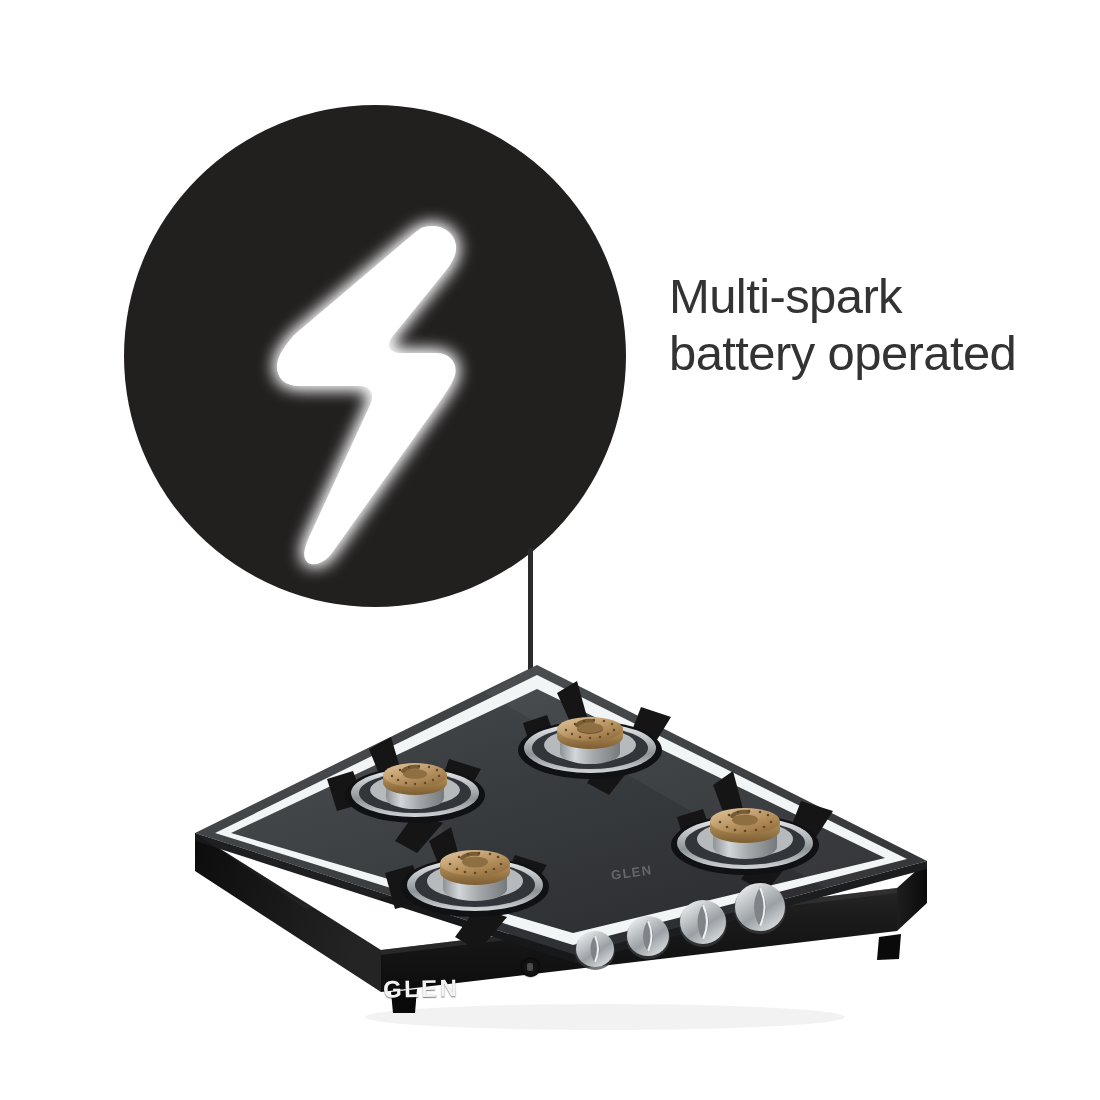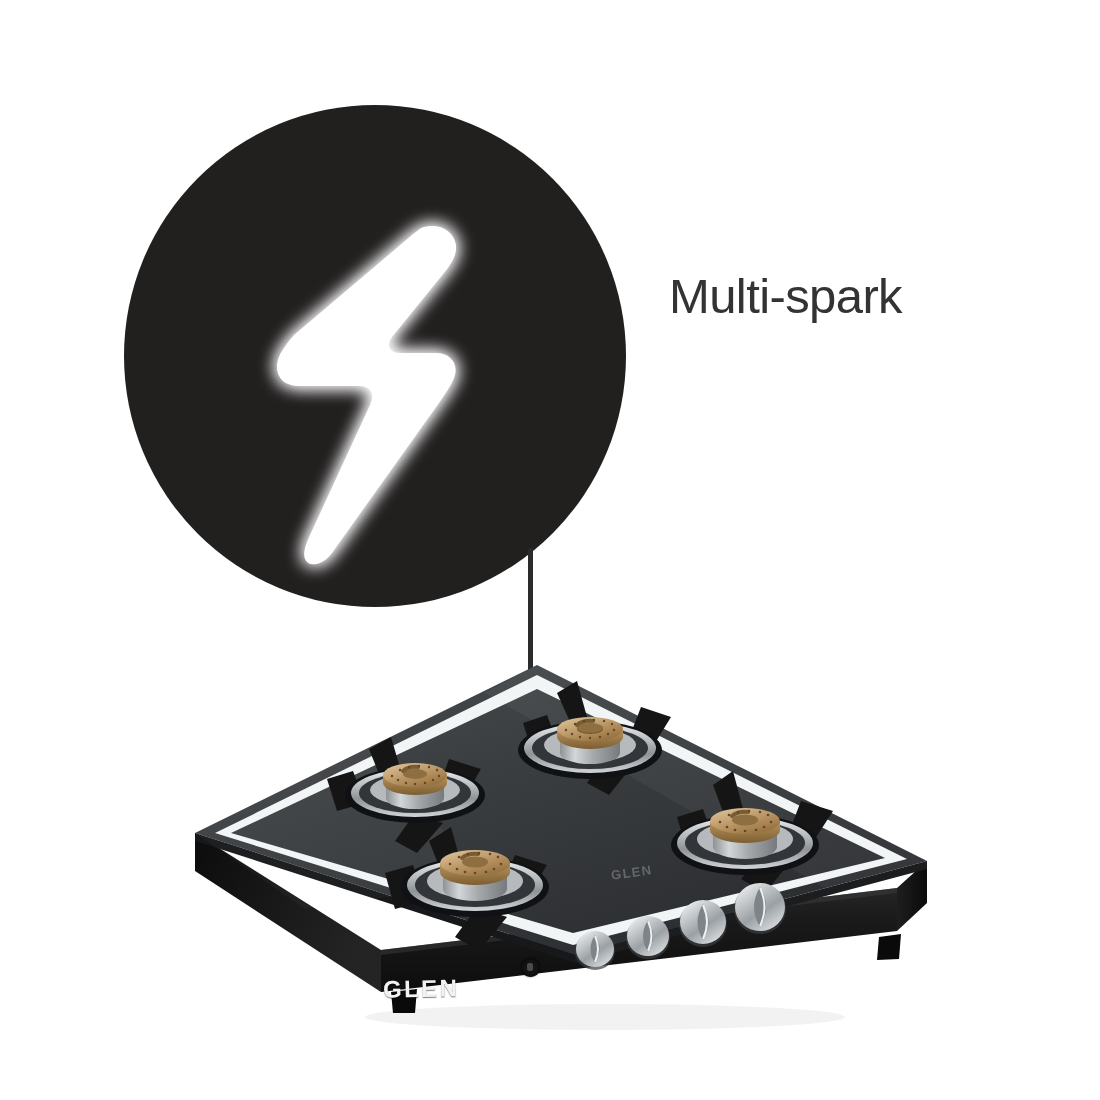--- a/index.html
+++ b/index.html
@@ -133,20 +133,21 @@
                  C 160 281 152 272 153 260
                  C 154 250 160 242 170 230
                  L 288 130
                  C 293 126 296 123 300 122 Z" fill="#ffffff"></path>
       </g>
     </svg>
   </div>
 
   <div class="caption">
     <span class="ln">Multi-spark</span>
+    <span class="ln">battery operated</span>
   </div>
 
   <div class="leader-line"></div>
 
   <div class="cooktop">
     <svg viewBox="0 0 760 415" xmlns="http://www.w3.org/2000/svg">
       <defs>
         <linearGradient id="glassGrad" x1="0" y1="0" x2="0.75" y2="1">
           <stop offset="0" stop-color="#4b4e51"></stop>
           <stop offset="0.42" stop-color="#3b3e41"></stop>

